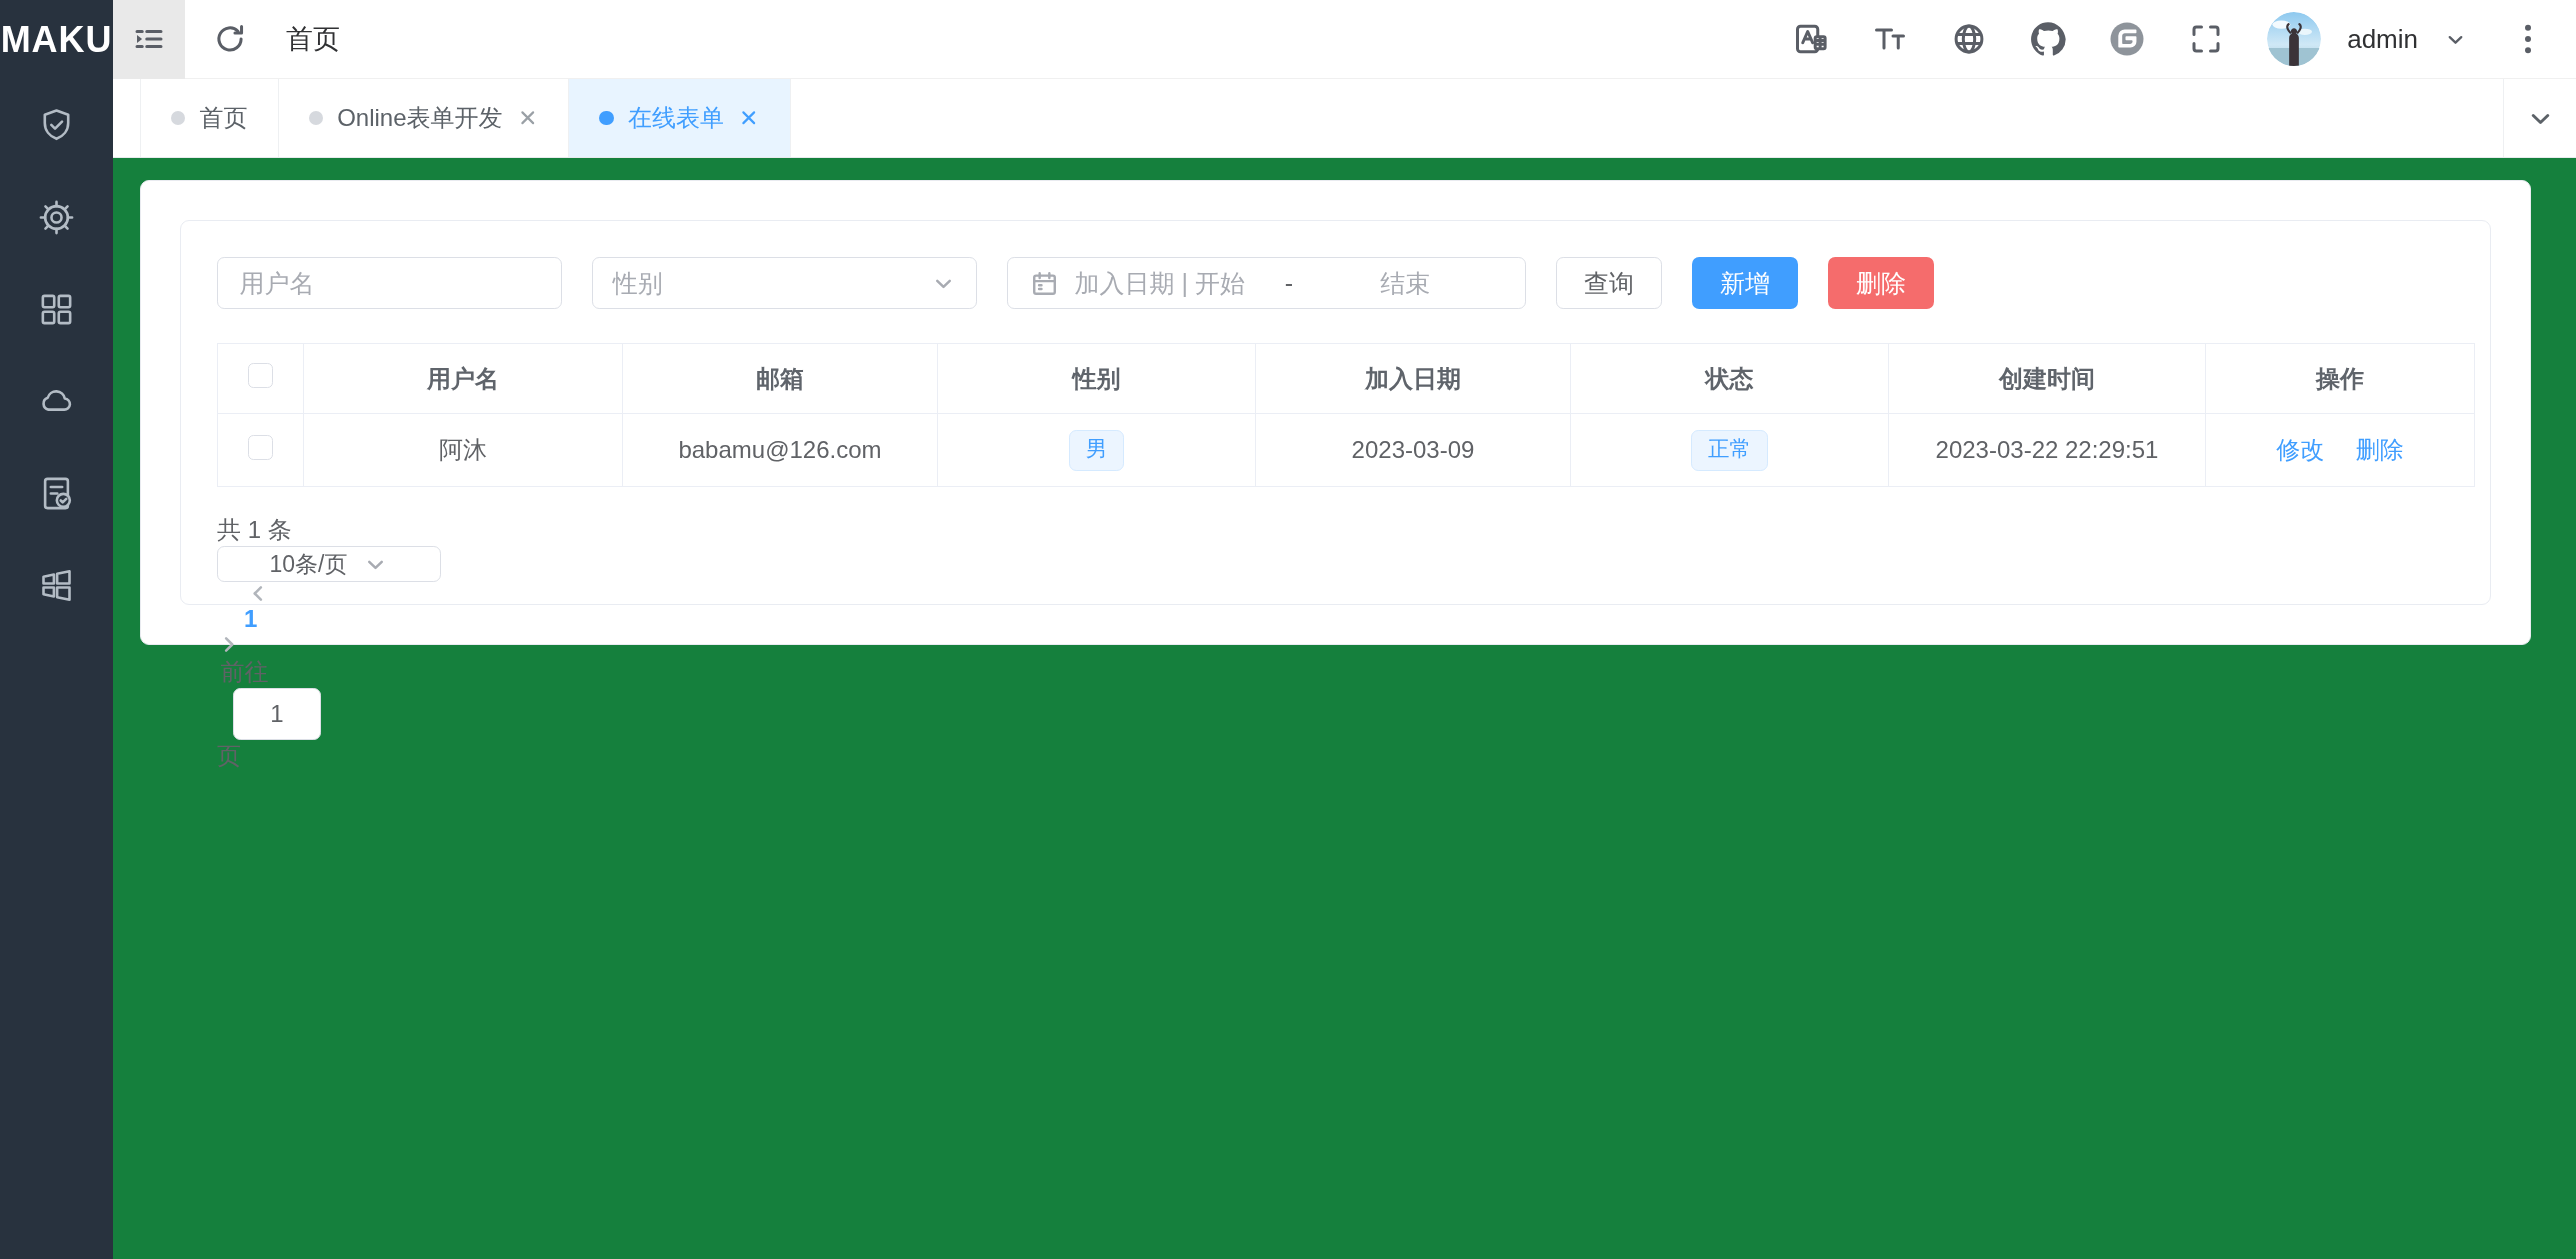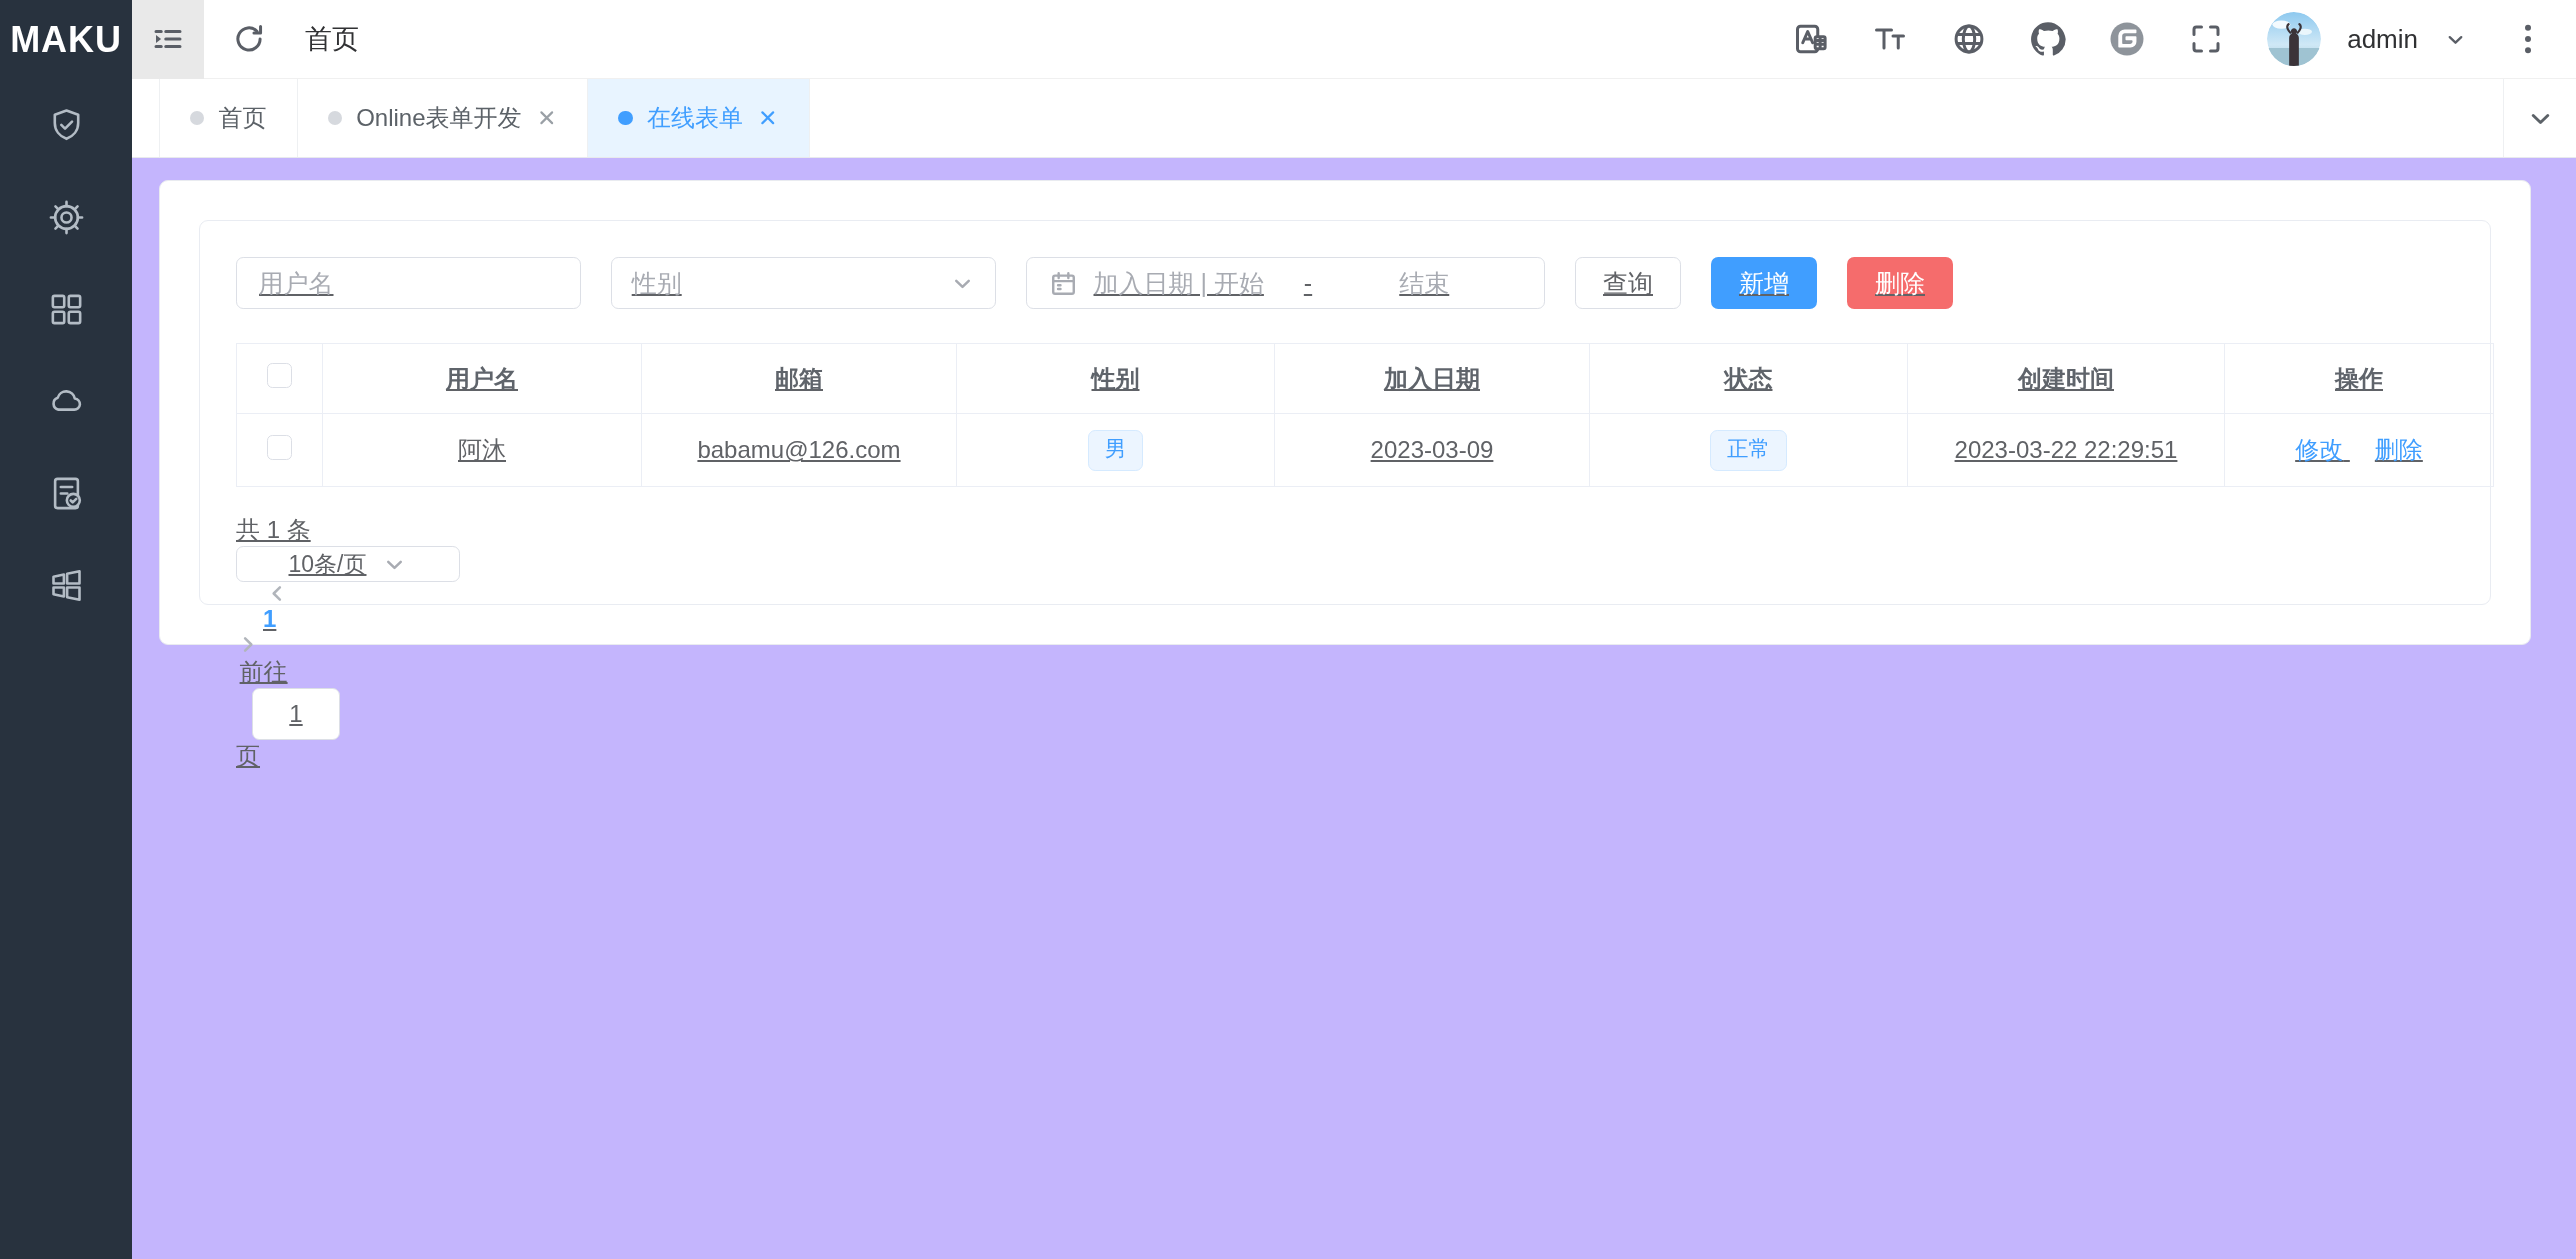--- a/index.html
+++ b/index.html
@@ -1,21 +1,21 @@
 <!DOCTYPE html>
 <html style="font-size:14.3px"><head>
 <meta charset="utf-8">
 <style>
   * { margin:0; padding:0; box-sizing:border-box; }
   html,body { width:2576px; height:1260px; overflow:hidden; }
   body { font-family:"Liberation Sans","DejaVu Sans",sans-serif; background:#f0f2f5; color:#606266; }
   .app { display:flex; width:2576px; height:1260px; }
 
   
-  .sidebar { width:132px; height:1260px; background:#28323e; flex:none; display:flex; flex-direction:column; }
+  .sidebar { width:113px; height:1260px; background:#28323e; flex:none; display:flex; flex-direction:column; }
   .logo { height:79px; display:flex; align-items:center; justify-content:center;
           color:#fff; font-size:36px; font-weight:bold; letter-spacing:0.9px; }
   .menu { display:flex; flex-direction:column; }
   .menu-item { height:92px; display:flex; align-items:center; justify-content:center; cursor:pointer; }
   .menu-item svg { width:39px; height:39px; stroke:#b3bcc5; fill:none; stroke-width:1.6; stroke-linecap:round; stroke-linejoin:round; }
 
   
   .main { flex:1; display:flex; flex-direction:column; min-width:0; }
 
   
@@ -39,21 +39,21 @@
   .tab .dot { width:14.3px; height:14.3px; border-radius:50%; background:#d6d9de; flex:none; }
   .tab .x { width:21.5px; height:21.5px; stroke:#9aa0a6; fill:none; stroke-width:2.4; stroke-linecap:round; cursor:pointer; }
   .tab.active { background:#e8f4ff; color:#409eff; }
   .tab.active .dot { background:#409eff; }
   .tab.active .x { stroke:#409eff; }
   .tab-spacer { flex:1; }
   .tab-drop { width:73px; border-left:0.9px solid #eef0f2; display:flex; align-items:center; justify-content:center; cursor:pointer; }
   .tab-drop svg { width:29px; height:29px; stroke:#5c6268; fill:none; stroke-width:2.4; stroke-linecap:round; stroke-linejoin:round; }
 
   
-  .content { flex:1; background:#c4b5fd; padding:22.4px 45px 0 27px; overflow:hidden;text-decoration:underline; }
+  .content { flex:1; background:#15803d; padding:22.4px 45px 0 27px; overflow:hidden; }
   .card-outer { background:#fff; border:1.8px solid #e9ebf0; border-radius:9px; padding:39px; height:465px; }
   .card-inner { background:#fff; border:1.8px solid #e9ecf2; border-radius:9px; padding:36px; height:100%; }
 
   
   .search-row { display:flex; align-items:center; gap:30px; }
   .ctl { height:52px; border:1.8px solid #dcdfe6; border-radius:7.2px; background:#fff; font-size:25px; color:#606266; }
   input.ctl { padding:0 21.5px; outline:none; width:345px; font-family:inherit; }
   input.ctl::placeholder { color:#a8abb2; }
   .select { width:385px; display:flex; align-items:center; padding:0 19.7px; cursor:pointer; }
   .select .ph { color:#a8abb2; flex:1; }

